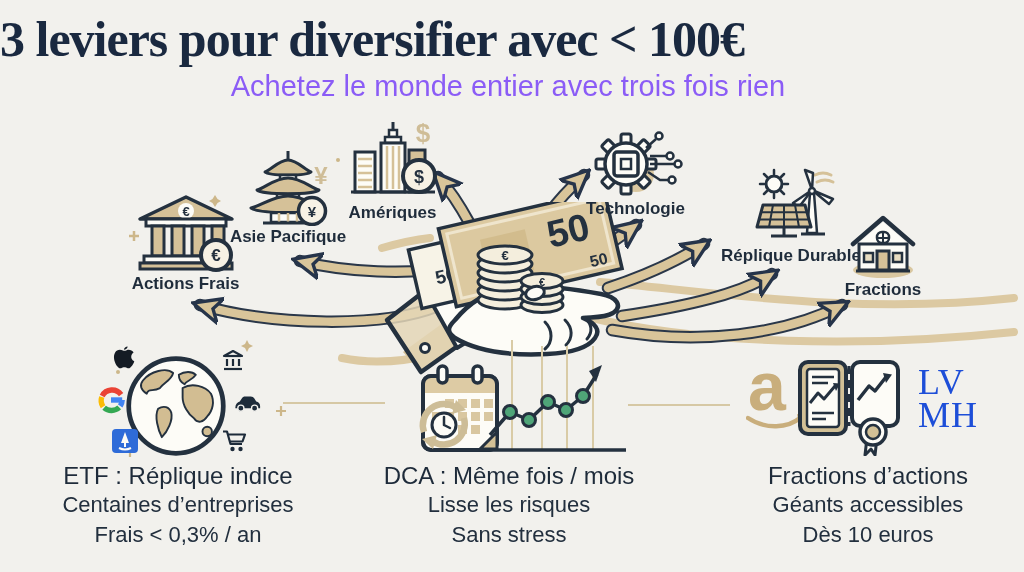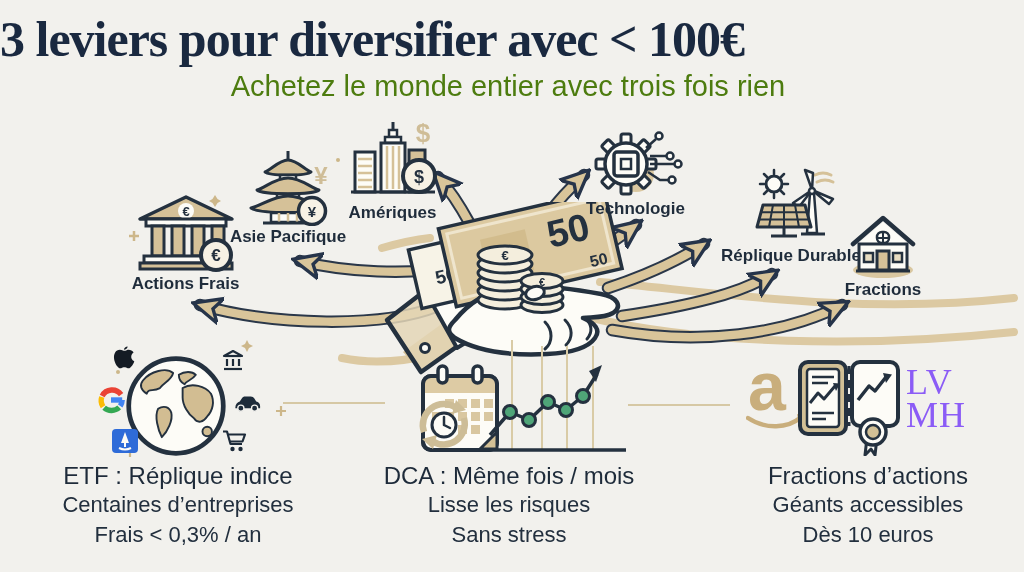--- a/index.html
+++ b/index.html
@@ -4,33 +4,33 @@
 <style>
   html,body{margin:0;padding:0;background:#e8e7e4;}
   #page{position:relative;width:1024px;height:572px;background:#f2f1ed;overflow:hidden;
         font-family:"Liberation Sans",sans-serif;color:#1d2a39;}
   .abs{position:absolute;}
   
   .title{left:0;top:10px;width:1024px;text-align:left;
          font-family:"Liberation Serif",serif;font-weight:700;font-size:50px;
          letter-spacing:-1px;color:#1a2940;}
   .subtitle{left:0;top:70px;width:1016px;text-align:center;
-            font-size:29px;font-weight:400;color:#4d7c0f;}
+            font-size:29px;font-weight:400;color:#8b5cf6;}
   
   .sector{text-align:center;}
   .sector-label{font-size:17px;font-weight:600;color:#1f2c3b;margin-top:2px;line-height:1.05;}
   
   .lever-text{text-align:center;color:#1e2b3a;}
   .lever-title{font-size:24px;font-weight:400;line-height:28px;text-align:center;}
   .lever-line{font-size:22px;font-weight:400;line-height:30px;color:#222f3e;}
   .divider{height:2px;background:#d6c8a4;}
   
   .amazon-a{font-size:68px;line-height:1;font-weight:700;color:#c9ae7c;}
   .lvmh{font-family:"Liberation Serif",serif;font-size:36px;line-height:.92;
-        color:#8b5cf6;letter-spacing:1px;font-weight:400;}
+        color:#1d4ed8;letter-spacing:1px;font-weight:400;margin-left:12px;}
   svg{display:block;}
 </style>
 </head>
 <body>
 
 <div id="page">
 
   <div class="abs title">3 leviers pour diversifier avec &lt; 100€</div>
   <div class="abs subtitle">Achetez le monde entier avec trois fois rien</div>
 

